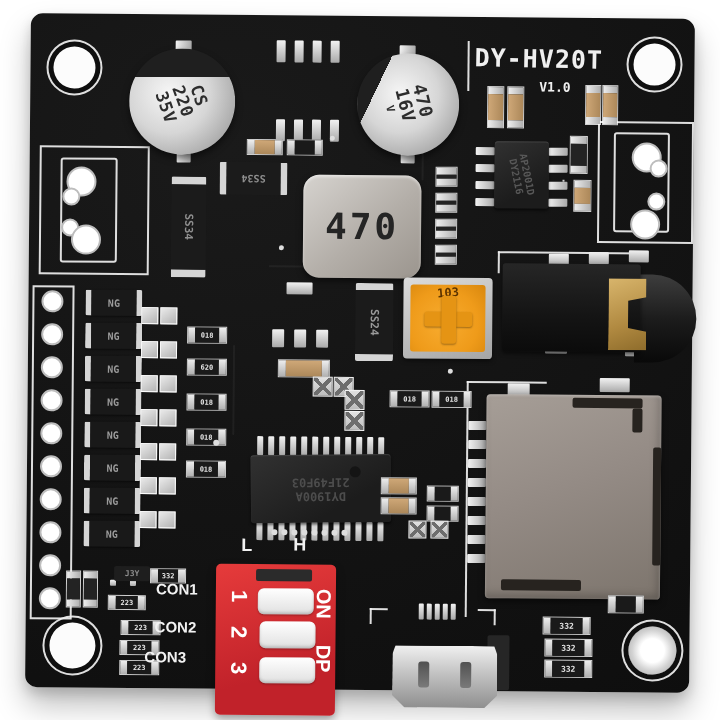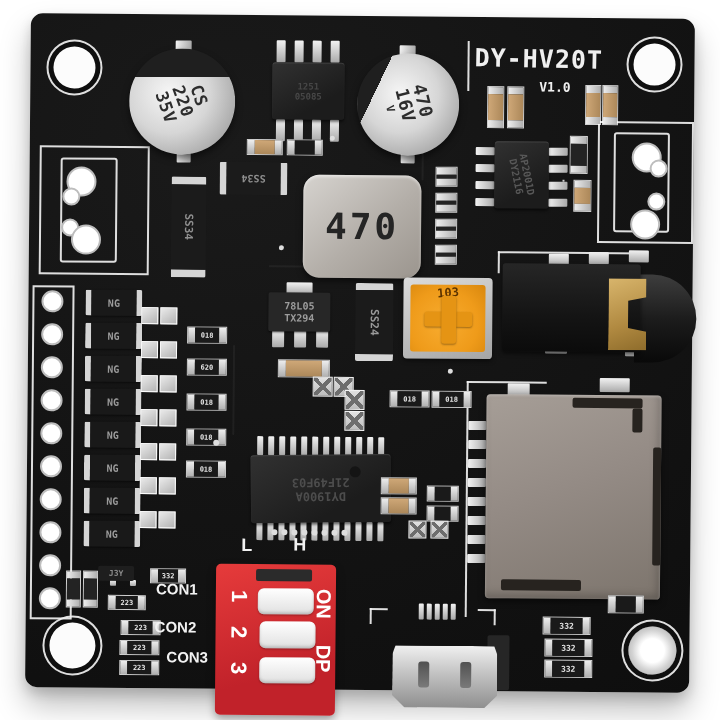--- a/index.html
+++ b/index.html
@@ -121,24 +121,20 @@
   </div>
 
   <div class="a pin" style="left:246px;top:25px;width:9px;height:22px"></div>
   <div class="a pin" style="left:264px;top:25px;width:9px;height:22px"></div>
   <div class="a pin" style="left:282px;top:25px;width:9px;height:22px"></div>
   <div class="a pin" style="left:300px;top:25px;width:9px;height:22px"></div>
   <div class="a pin" style="left:246px;top:104px;width:9px;height:22px"></div>
   <div class="a pin" style="left:264px;top:104px;width:9px;height:22px"></div>
   <div class="a pin" style="left:282px;top:104px;width:9px;height:22px"></div>
   <div class="a pin" style="left:300px;top:104px;width:9px;height:22px"></div>
-  <div class="a chip" style="left:242px;top:47px;width:72px;height:57px;display:flex;flex-direction:column;align-items:center;justify-content:center;color:#474747;font-size:9px;font-weight:bold">
-    <span>1251</span>
-    <span>05085</span>
-  </div>
 
   <div class="a pinv" style="left:446px;top:130px;width:19px;height:8px"></div>
   <div class="a pinv" style="left:446px;top:147px;width:19px;height:8px"></div>
   <div class="a pinv" style="left:446px;top:164px;width:19px;height:8px"></div>
   <div class="a pinv" style="left:446px;top:181px;width:19px;height:8px"></div>
   <div class="a pinv" style="left:519px;top:130px;width:19px;height:8px"></div>
   <div class="a pinv" style="left:519px;top:147px;width:19px;height:8px"></div>
   <div class="a pinv" style="left:519px;top:164px;width:19px;height:8px"></div>
   <div class="a pinv" style="left:519px;top:181px;width:19px;height:8px"></div>
   <div class="a chip" style="left:465px;top:124px;width:54px;height:67px;display:flex;align-items:center;justify-content:center">
@@ -162,24 +158,20 @@
     <span class="vtxt" style="color:#8f8f8f;font-size:11px;font-family:'DejaVu Sans Mono',monospace">SS34</span>
   </div>
   <div class="a" style="left:327px;top:267px;width:38px;height:64px;background:#1b1b1b;border-top:7px solid #d5d5d5;border-bottom:7px solid #d5d5d5;border-radius:2px;display:flex;align-items:center;justify-content:center">
     <span class="vtxt" style="color:#9a9a9a;font-size:11px;font-family:'DejaVu Sans Mono',monospace">SS24</span>
   </div>
 
   <div class="a pin" style="left:258px;top:267px;width:26px;height:12px"></div>
   <div class="a pin" style="left:244px;top:314px;width:12px;height:18px"></div>
   <div class="a pin" style="left:266px;top:314px;width:12px;height:18px"></div>
   <div class="a pin" style="left:288px;top:314px;width:12px;height:18px"></div>
-  <div class="a sot89" style="left:240px;top:277px;width:62px;height:39px;display:flex;flex-direction:column;align-items:center;justify-content:center;color:#9c9c9c;font-size:10px;font-weight:bold;line-height:1.15">
-    <span>78L05</span>
-    <span>TX294</span>
-  </div>
 
   <div class="a trim" style="left:375px;top:261px;width:89px;height:81px">
     <div class="trimo"></div>
     <div style="position:absolute;top:8px;left:0;right:0;text-align:center;color:#5c3400;font-size:12px;font-weight:bold;transform:rotate(-5deg)">103</div>
     <div class="cross" style="left:21px;top:34px;width:48px;height:15px"></div>
     <div class="cross" style="left:38px;top:18px;width:15px;height:48px"></div>
   </div>
 
   <div class="a skline" style="left:469px;top:234px;width:145px;height:2px"></div>
   <div class="a skline" style="left:469px;top:234px;width:2px;height:22px"></div>
@@ -459,21 +451,21 @@
         <b class="mid"></b>
         <i class="pad"></i>
       </div>
   <div class="a resv" style="left:57px;top:557px;width:13px;height:35px">
         <i class="pad"></i>
         <b class="mid"></b>
         <i class="pad"></i>
       </div>
   <div class="a pin" style="left:84px;top:566px;width:6px;height:6px"></div>
   <div class="a pin" style="left:104px;top:566px;width:6px;height:6px"></div>
-  <div class="a" style="left:72px;top:552px;width:36px;height:15px;background:#1e1e1e;border-radius:2px;display:flex;align-items:center;justify-content:center">
+  <div class="a" style="left:88px;top:552px;width:36px;height:15px;background:#1e1e1e;border-radius:2px;display:flex;align-items:center;justify-content:center">
     <span style="color:#8d8d8d;font-size:8px;font-weight:bold">J3Y</span>
   </div>
   <div class="a res" style="left:124px;top:554px;width:34px;height:13px">
         <i class="pad"></i>
         <b class="mid" style="font-size:7px">
           <span>332</span>
         </b>
         <i class="pad"></i>
       </div>
   <div class="a res" style="left:82px;top:581px;width:36px;height:13px">
@@ -499,21 +491,21 @@
       </div>
   <div class="a res" style="left:94px;top:646px;width:38px;height:13px">
         <i class="pad"></i>
         <b class="mid" style="font-size:7px">
           <span>223</span>
         </b>
         <i class="pad"></i>
       </div>
   <div class="a lbl" style="left:130px;top:566px;font-size:15px">CON1</div>
   <div class="a lbl" style="left:129px;top:604px;font-size:15px">CON2</div>
-  <div class="a lbl" style="left:141px;top:634px;font-size:15px">CON3</div>
+  <div class="a lbl" style="left:119px;top:634px;font-size:15px">CON3</div>
 
   <div class="a dip" style="left:190px;top:549px;width:120px;height:151px">
     <div class="a" style="left:40px;top:5px;width:56px;height:12px;background:#2b2b2b;border-radius:2px"></div>
     <div class="a vtxt" style="left:12px;top:26px;font-size:22px">1</div>
     <div class="a vtxt" style="left:12px;top:62px;font-size:22px">2</div>
     <div class="a vtxt" style="left:12px;top:98px;font-size:22px">3</div>
     <div class="a slider" style="left:42px;top:24px;width:56px;height:26px"></div>
     <div class="a slider" style="left:44px;top:57px;width:56px;height:27px"></div>
     <div class="a slider" style="left:44px;top:93px;width:56px;height:26px"></div>
     <div class="a vtxt" style="left:98px;top:24px;font-size:20px">ON</div>

